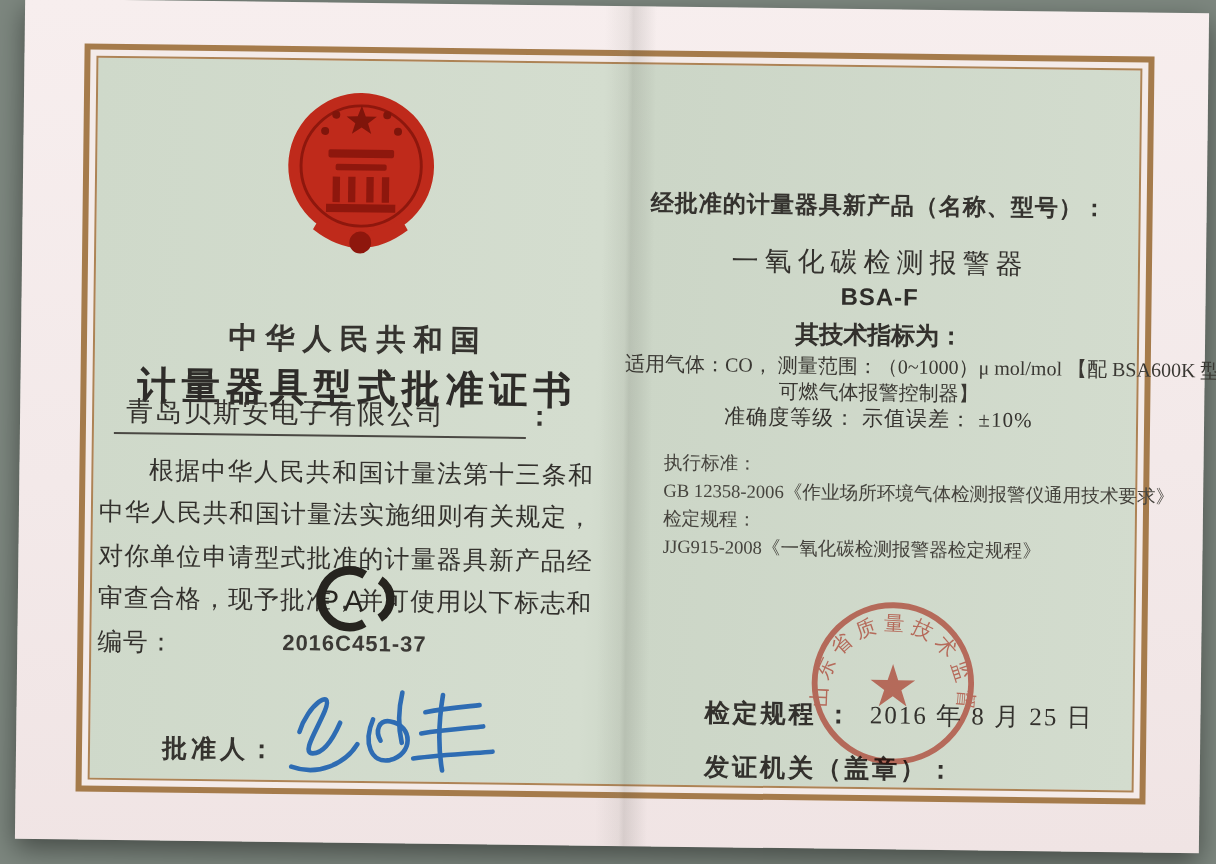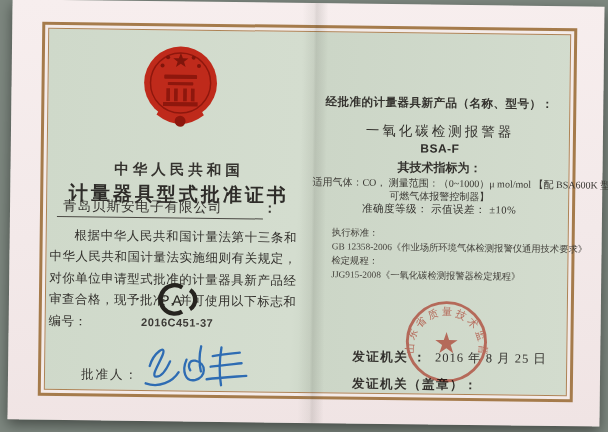--- a/index.html
+++ b/index.html
@@ -30,21 +30,21 @@
   .title{top:151px;font-size:19px;font-weight:700;letter-spacing:3px;color:#2e2c29;}
   .company-row{top:168px;left:10px;right:14px;color:#35332f;font-size:13.5px;}
   .company-line{display:inline-block;width:196px;border-bottom:1.2px solid #4a4843;
     padding:0 4px 1px 6px;letter-spacing:1px;}
   .company-colon{font-weight:700;}
   .body-par{top:196px;left:3px;right:13px;margin:0;font-size:12.4px;line-height:1.73;
     text-align:justify;text-indent:2em;color:#33312d;letter-spacing:.4px;}
   .cpa-box{top:250px;left:0;right:0;text-align:center;}
   .cpa-number{top:286px;font-size:11px;font-weight:700;color:#3c3a36;
     font-family:"Liberation Sans","DejaVu Sans",sans-serif;letter-spacing:.5px;}
-  .approver{top:337px;left:36px;font-size:12.5px;font-weight:400;color:#35332f;letter-spacing:2px;}
+  .approver{top:337px;left:36px;font-size:12.5px;font-weight:700;color:#35332f;letter-spacing:2px;}
   .signature{top:303px;left:88px;}
   .prod-head{top:62px;left:14px;right:2px;font-size:11.5px;font-weight:700;
     color:#35332f;white-space:nowrap;letter-spacing:.5px;}
   .prod-name{top:89px;font-size:13.5px;letter-spacing:3px;color:#34322e;}
   .prod-model{top:108px;font-size:12px;color:#2f2d2a;
     font-family:"Liberation Sans","DejaVu Sans",sans-serif;font-weight:600;letter-spacing:.5px;}
   .spec-head{top:126px;font-size:12px;font-weight:700;color:#33312d;}
   .spec1{top:143px;left:2px;right:2px;font-size:10px;color:#3a3833;text-align:center;white-space:nowrap;}
   .spec2{top:156px;font-size:10px;color:#3a3833;}
   .spec3{top:169px;font-size:10.5px;color:#35332f;letter-spacing:.5px;}
@@ -138,21 +138,21 @@
           <div class="abs ctr spec3">准确度等级：  示值误差：  ±10%</div>
 
           <div class="abs standards">
             <div>执行标准：</div>
             <div>GB 12358-2006《作业场所环境气体检测报警仪通用技术要求》</div>
             <div>检定规程：</div>
             <div>JJG915-2008《一氧化碳检测报警器检定规程》</div>
           </div>
 
           <div class="abs date-row">
-            <span class="label-b">发证机关 ：</span><span class="date-val">2016 年 8 月 25 日</span>
+            <span class="label-b">检定规程 ：</span><span class="date-val">2016 年 8 月 25 日</span>
           </div>
 
           <div class="abs org-row">
             <span class="label-b">发证机关（盖章）：</span>
           </div>
 
           <div class="abs seal" aria-label="山东省质量技术监督局">
             <svg width="88" height="88" viewBox="0 0 90 90">
               <defs>
                 <path id="sealArc" d="M 12,60 A 34,34 0 1 1 78,60"></path>

